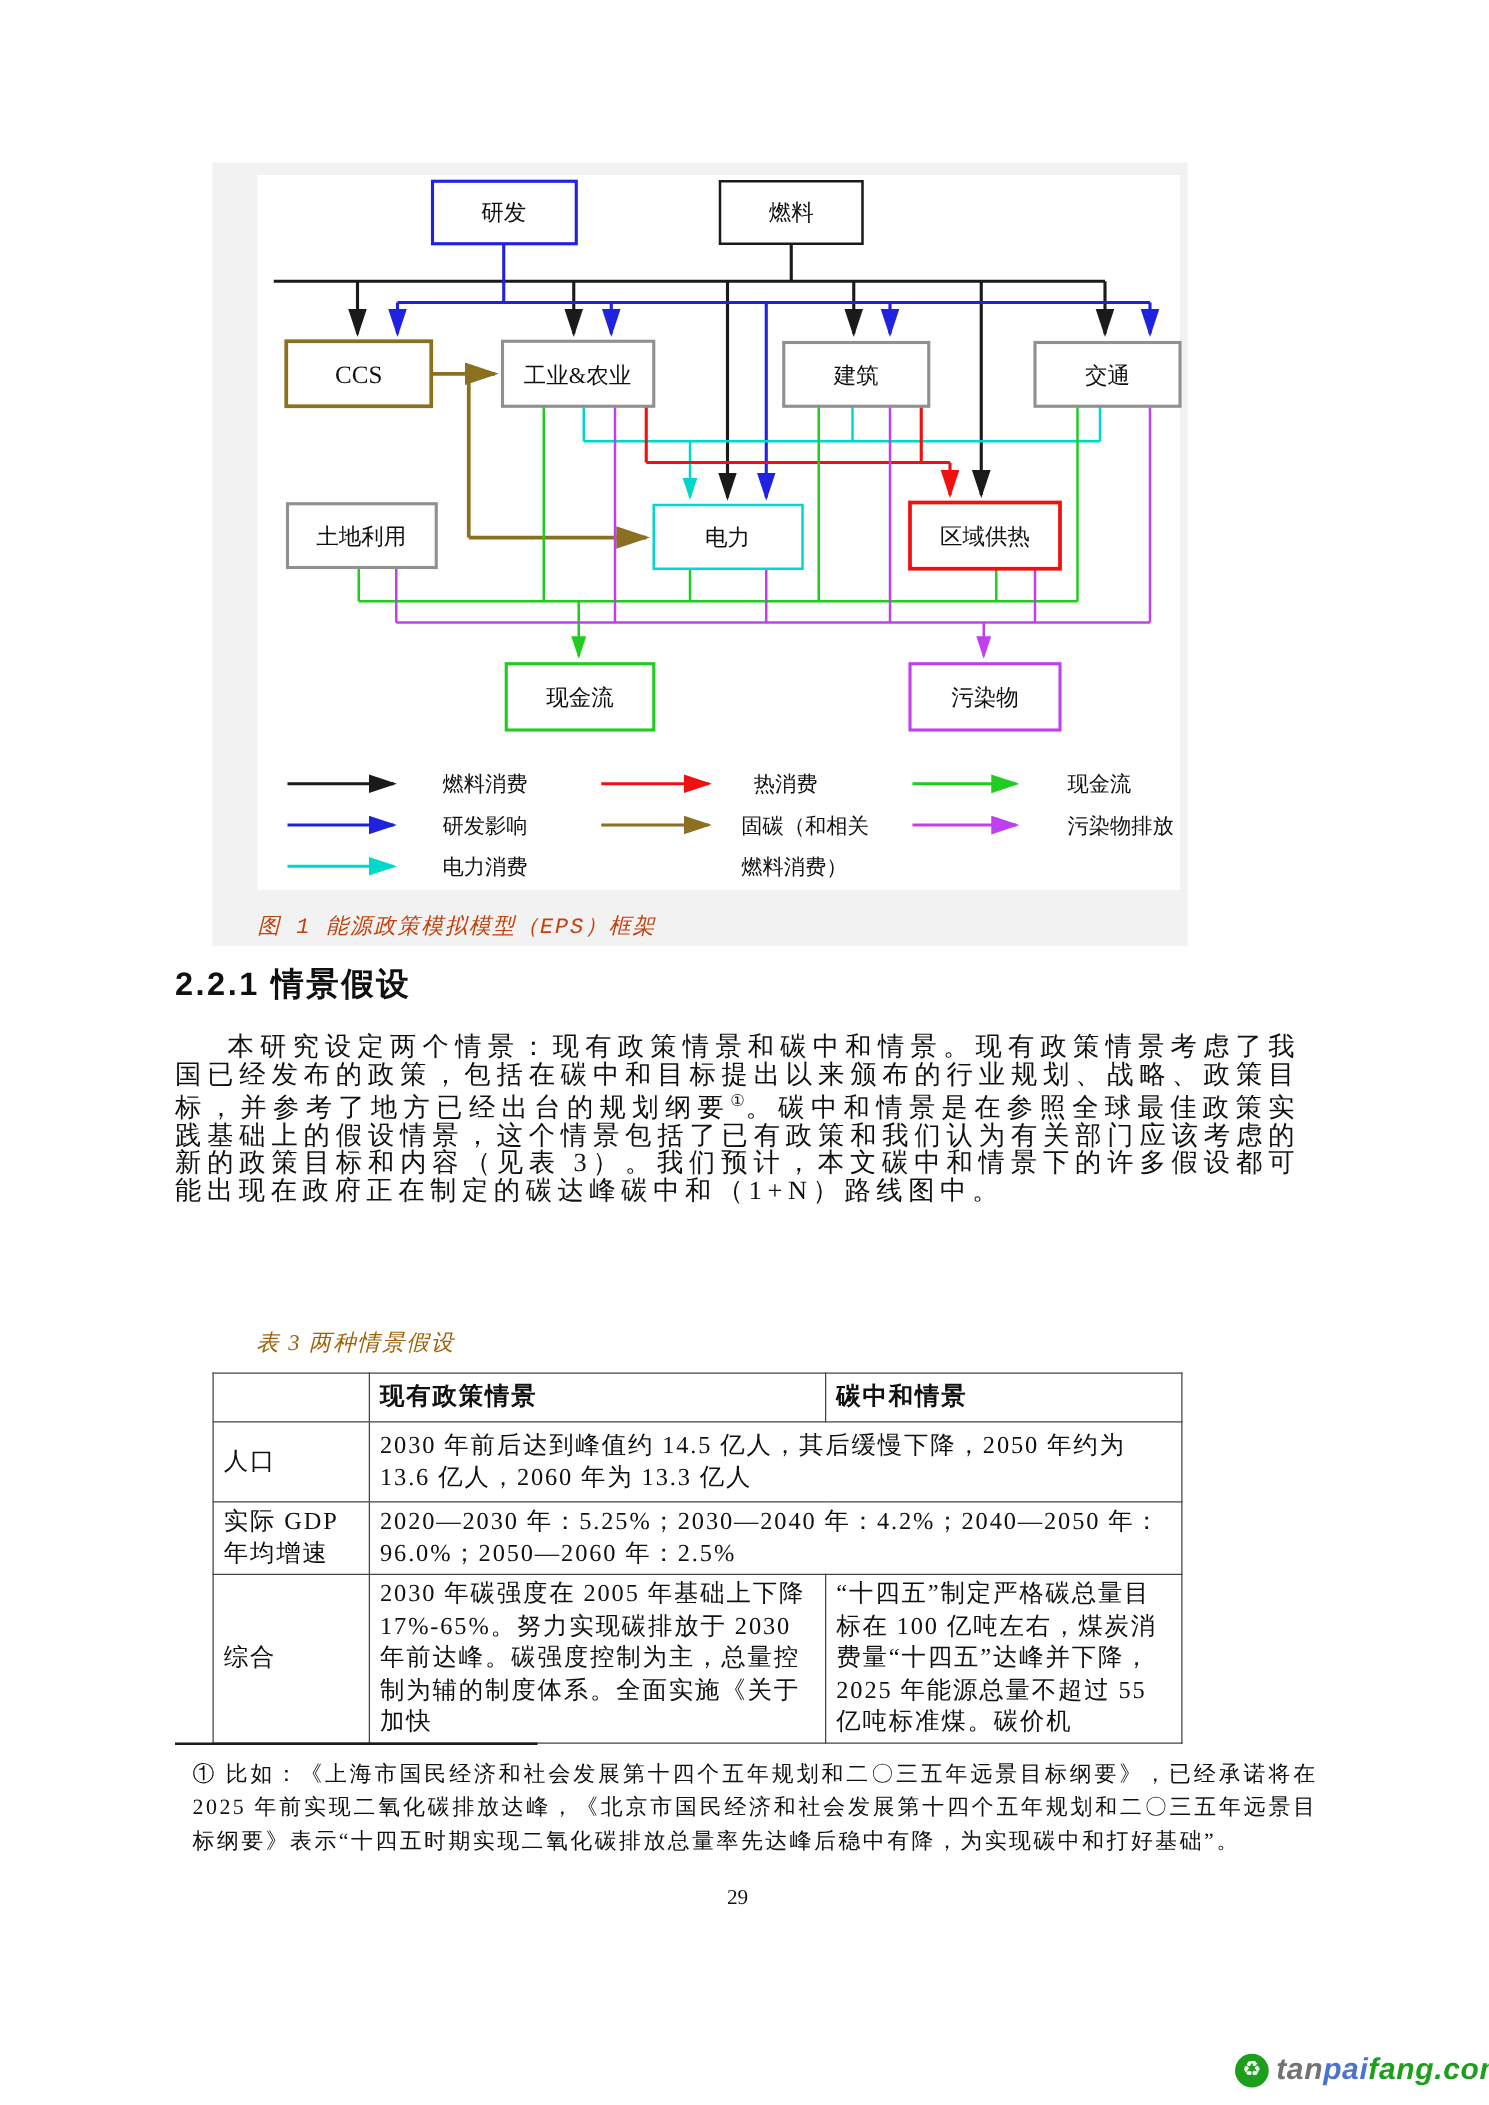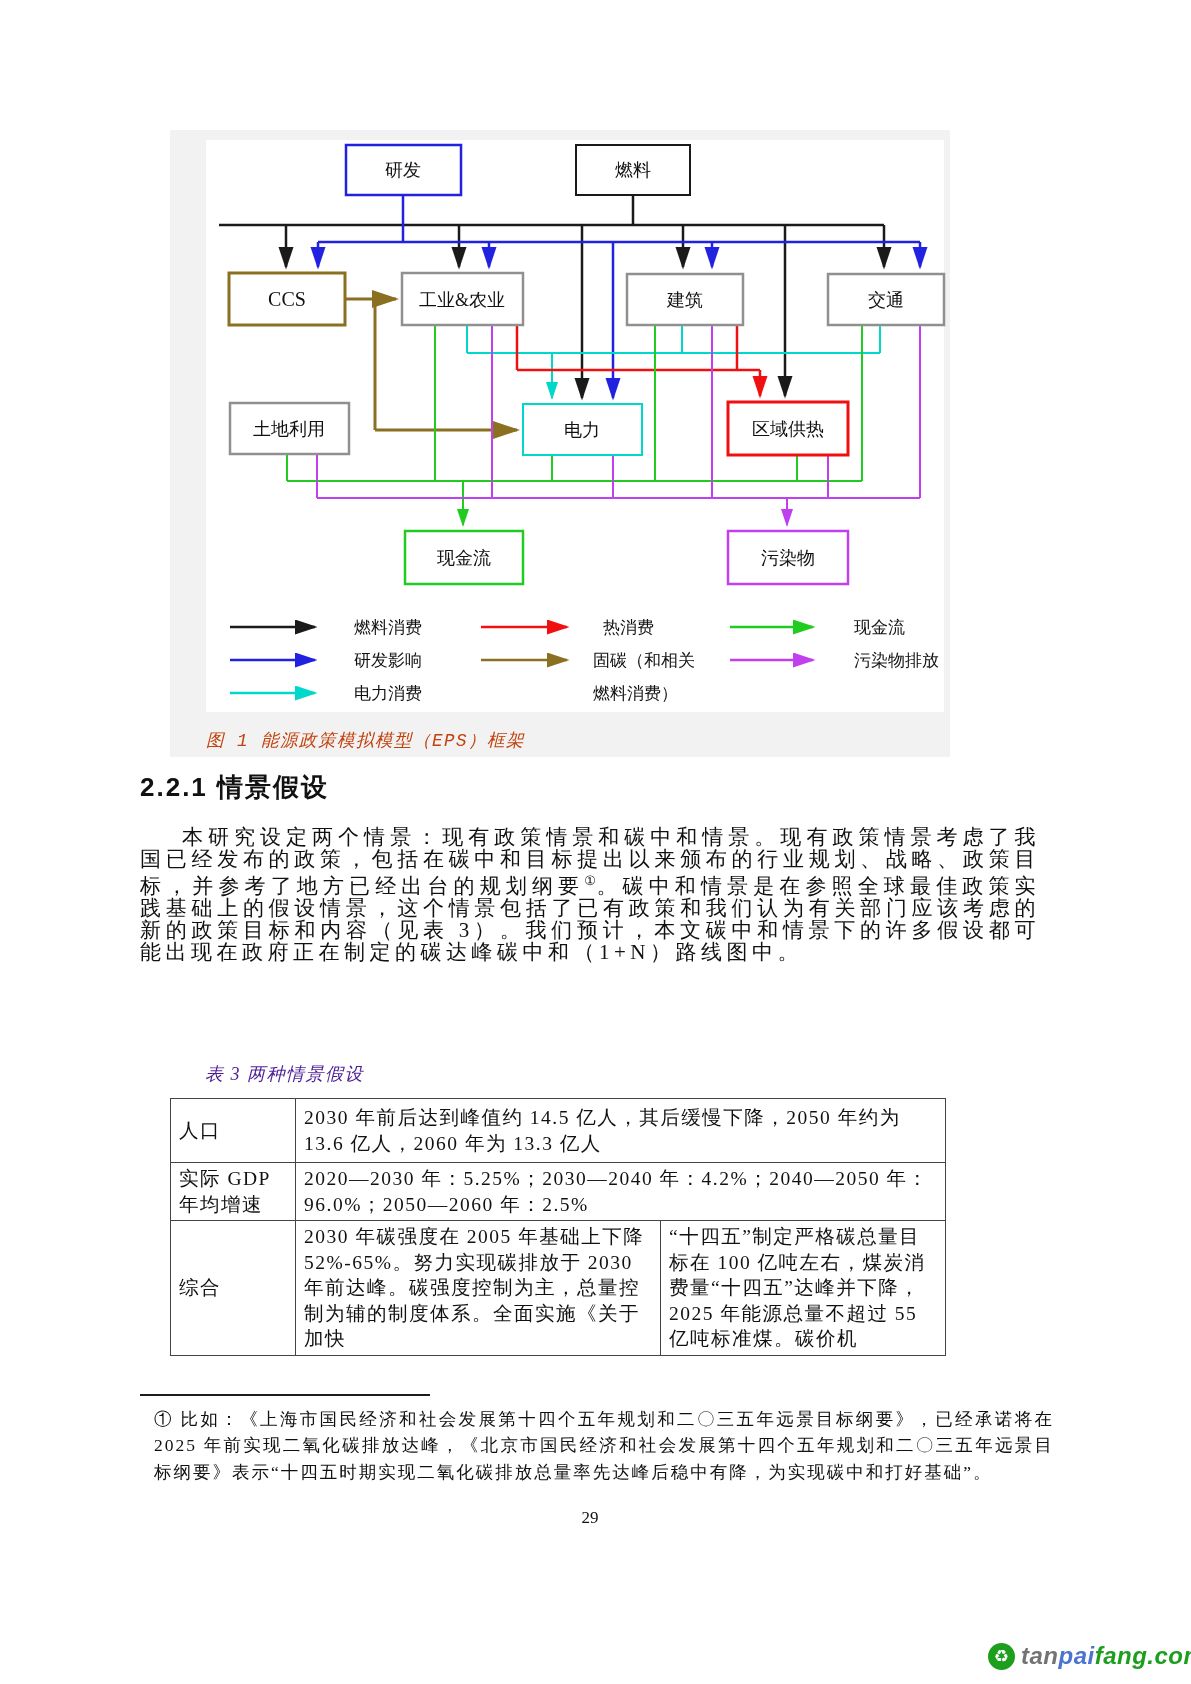--- a/index.html
+++ b/index.html
@@ -13,21 +13,21 @@
                color:#c2410c;font-family:Liberation Mono, monospace;}
 
   
   .heading{left:140px;top:770px;font-size:26px;font-weight:bold;letter-spacing:2px;
            font-family:"Liberation Sans","DejaVu Sans",sans-serif;}
   .para{left:140px;top:826px;width:900px;font-size:21px;line-height:22px;
         letter-spacing:4.5px;text-align:justify;text-indent:2em;}
   .para sup{font-size:13px;letter-spacing:0;}
 
   
-  .tbl-caption{left:205px;top:1062px;font-style:italic;font-size:18px;letter-spacing:1.5px;color:#4c1d95;}
+  .tbl-caption{left:205px;top:1062px;font-style:italic;font-size:18px;letter-spacing:1.5px;color:#a16207;}
   table.assump{left:170px;top:1098px;width:775px;border-collapse:collapse;table-layout:fixed;
                font-size:19.5px;letter-spacing:1.5px;line-height:25.5px;position:absolute;}
   table.assump td,table.assump th{border:1.5px solid #444;padding:3px 8px;vertical-align:middle;
                font-weight:normal;text-align:left;overflow:hidden;}
   table.assump th{font-weight:bold;height:32px;}
   td.rowlabel{text-align:justify;}
   tr.r1{height:64px;} tr.r2{height:56px;} tr.r3{height:104px;}
 
   
   .fn-sep{left:140px;top:1394px;width:290px;border-top:2px solid #1c1c1c;height:0;}
@@ -206,31 +206,36 @@
 
 <div class="abs tbl-caption">表 3 两种情景假设</div>
 
 <table class="assump">
   <colgroup>
       <col style="width:125px">
       <col style="width:365px">
       <col style="width:285px">
     </colgroup>
   <tbody>
+      <tr>
+    <th></th>
+    <th>现有政策情景</th>
+    <th>碳中和情景</th>
+  </tr>
   <tr class="r1">
     <td class="rowlabel">人口</td>
     <td colspan="2">2030 年前后达到峰值约 14.5 亿人，其后缓慢下降，2050 年约为 13.6 亿人，2060 年为 13.3 亿人</td>
   </tr>
   <tr class="r2">
     <td class="rowlabel">实际 GDP 年均增速</td>
     <td colspan="2">2020—2030 年：5.25%；2030—2040 年：4.2%；2040—2050 年：96.0%；2050—2060 年：2.5%</td>
   </tr>
   <tr class="r3">
     <td class="rowlabel">综合</td>
-    <td>2030 年碳强度在 2005 年基础上下降 52%-65%。努力实现碳排放于 2030 年前达峰。碳强度控制为主，总量控制为辅的制度体系。全面实施《关于加快</td>
+    <td>2030 年碳强度在 2005 年基础上下降 17%-65%。努力实现碳排放于 2030 年前达峰。碳强度控制为主，总量控制为辅的制度体系。全面实施《关于加快</td>
     <td>“十四五”制定严格碳总量目标在 100 亿吨左右，煤炭消费量“十四五”达峰并下降，2025 年能源总量不超过 55 亿吨标准煤。碳价机</td>
   </tr>
 </tbody>
   </table>
 
 <div class="abs fn-sep"></div>
 <div class="abs footnote">① 比如：《上海市国民经济和社会发展第十四个五年规划和二〇三五年远景目标纲要》，已经承诺将在 2025 年前实现二氧化碳排放达峰，《北京市国民经济和社会发展第十四个五年规划和二〇三五年远景目标纲要》表示“十四五时期实现二氧化碳排放总量率先达峰后稳中有降，为实现碳中和打好基础”。</div>
 <div class="abs page-num">29</div>
 
 <div class="abs logo">

